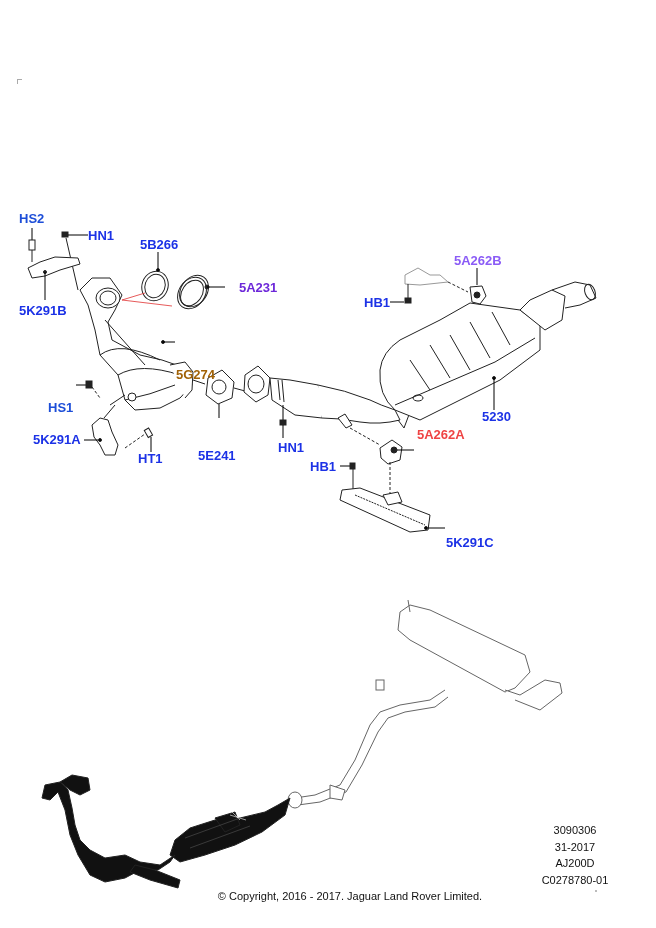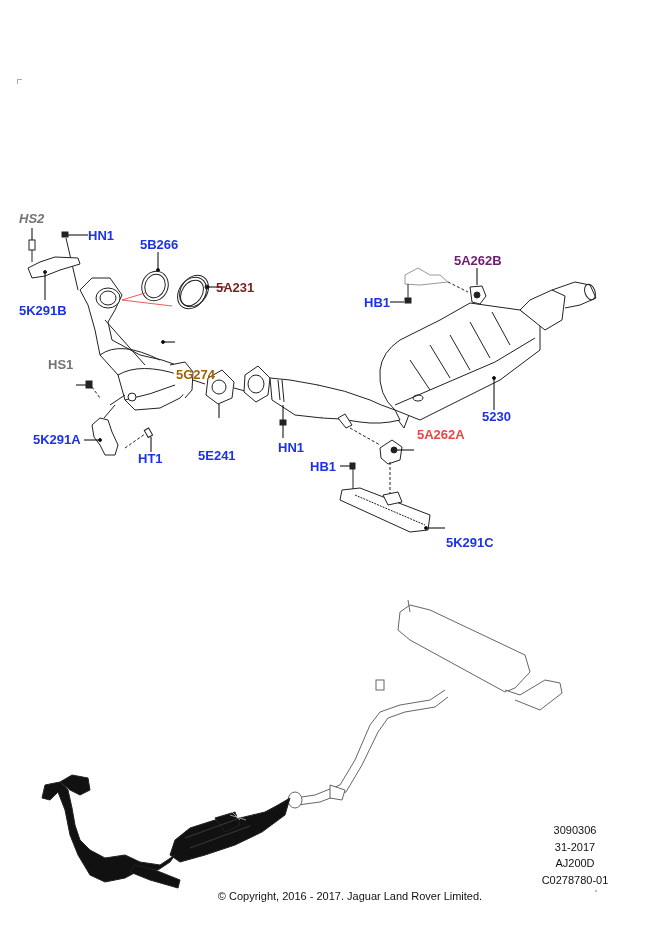--- a/index.html
+++ b/index.html
@@ -175,33 +175,33 @@
     <path d="M290 798 L278 805 L265 812 L240 818 L215 820 L190 828 L175 840 L170 855 L180 862 L205 855 L235 845 L262 832 L285 815 Z" fill="#111"></path>
     <path d="M225 832 L215 818 L235 812 L240 825 Z" fill="#111"></path>
     <path d="M175 855 L160 865 L140 862 L125 855 L105 858 L90 850 L80 840 L75 825 L72 808 L68 790 L60 782 L45 785 L42 798 L50 800 L58 792 L65 810 L70 835 L78 855 L90 875 L105 882 L125 878 L140 870 L158 870 L170 862 Z" fill="#111"></path>
     <path d="M60 782 L72 775 L88 778 L90 790 L80 795 L70 790 Z" fill="#111"></path>
     <path d="M135 865 L155 870 L180 880 L178 888 L150 880 L130 872 Z" fill="#111"></path>
     <path d="M232 812 L240 820 M246 820 L230 815" stroke="#fff" stroke-width="0.6"></path>
     <path d="M185 838 L240 818 M190 848 L250 826" stroke="#555" stroke-width="0.6"></path>
   </g>
 </svg>
 
-<div class="lbl" style="left: 19px; top: 212px; color: #737373; font-style: italic;">HS2</div>
+<div class="lbl" style="left: 19px; top: 212px; color: #1d4ed8;">HS2</div>
 <div class="lbl" style="left: 88px; top: 229px; color: rgb(28, 50, 230);">HN1</div>
 <div class="lbl" style="left: 19px; top: 304px; color: rgb(28, 50, 230);">5K291B</div>
 <div class="lbl" style="left: 140px; top: 238px; color: rgb(28, 50, 230);">5B266</div>
-<div class="lbl" style="left: 216px; top: 281px; color: #7f1d1d;">5A231</div>
+<div class="lbl" style="left: 239px; top: 281px; color: #6d28d9;">5A231</div>
 <div class="lbl" style="left: 176px; top: 336px; color: #a16207; margin-top: 32px;">5G274</div>
-<div class="lbl" style="left: 48px; top: 358px; color: #737373;">HS1</div>
+<div class="lbl" style="left: 48px; top: 401px; color: #1d4ed8;">HS1</div>
 <div class="lbl" style="left: 33px; top: 433px; color: rgb(28, 50, 230);">5K291A</div>
 <div class="lbl" style="left: 138px; top: 452px; color: rgb(28, 50, 230);">HT1</div>
 <div class="lbl" style="left: 198px; top: 417px; color: rgb(28, 50, 230); margin-top: 32px;">5E241</div>
 <div class="lbl" style="left: 278px; top: 441px; color: rgb(28, 50, 230);">HN1</div>
 <div class="lbl" style="left: 364px; top: 296px; color: rgb(28, 50, 230);">HB1</div>
-<div class="lbl" style="left: 454px; top: 254px; color: #701a75;">5A262B</div>
+<div class="lbl" style="left: 454px; top: 254px; color: #8b5cf6;">5A262B</div>
 <div class="lbl" style="left: 482px; top: 410px; color: rgb(28, 50, 230);">5230</div>
 <div class="lbl" style="left: 310px; top: 460px; color: rgb(28, 50, 230);">HB1</div>
 <div class="lbl" style="left: 417px; top: 428px; color: #ef4444;">5A262A</div>
 <div class="lbl" style="left: 446px; top: 536px; color: rgb(28, 50, 230);">5K291C</div>
 
 <div class="meta" style="top:823px;">3090306</div>
 <div class="meta" style="top:840px;">31-2017</div>
 <div class="meta" style="top:856px;">AJ200D</div>
 <div class="meta" style="top:873px;">C0278780-01</div>
 <div class="corner2"></div>

